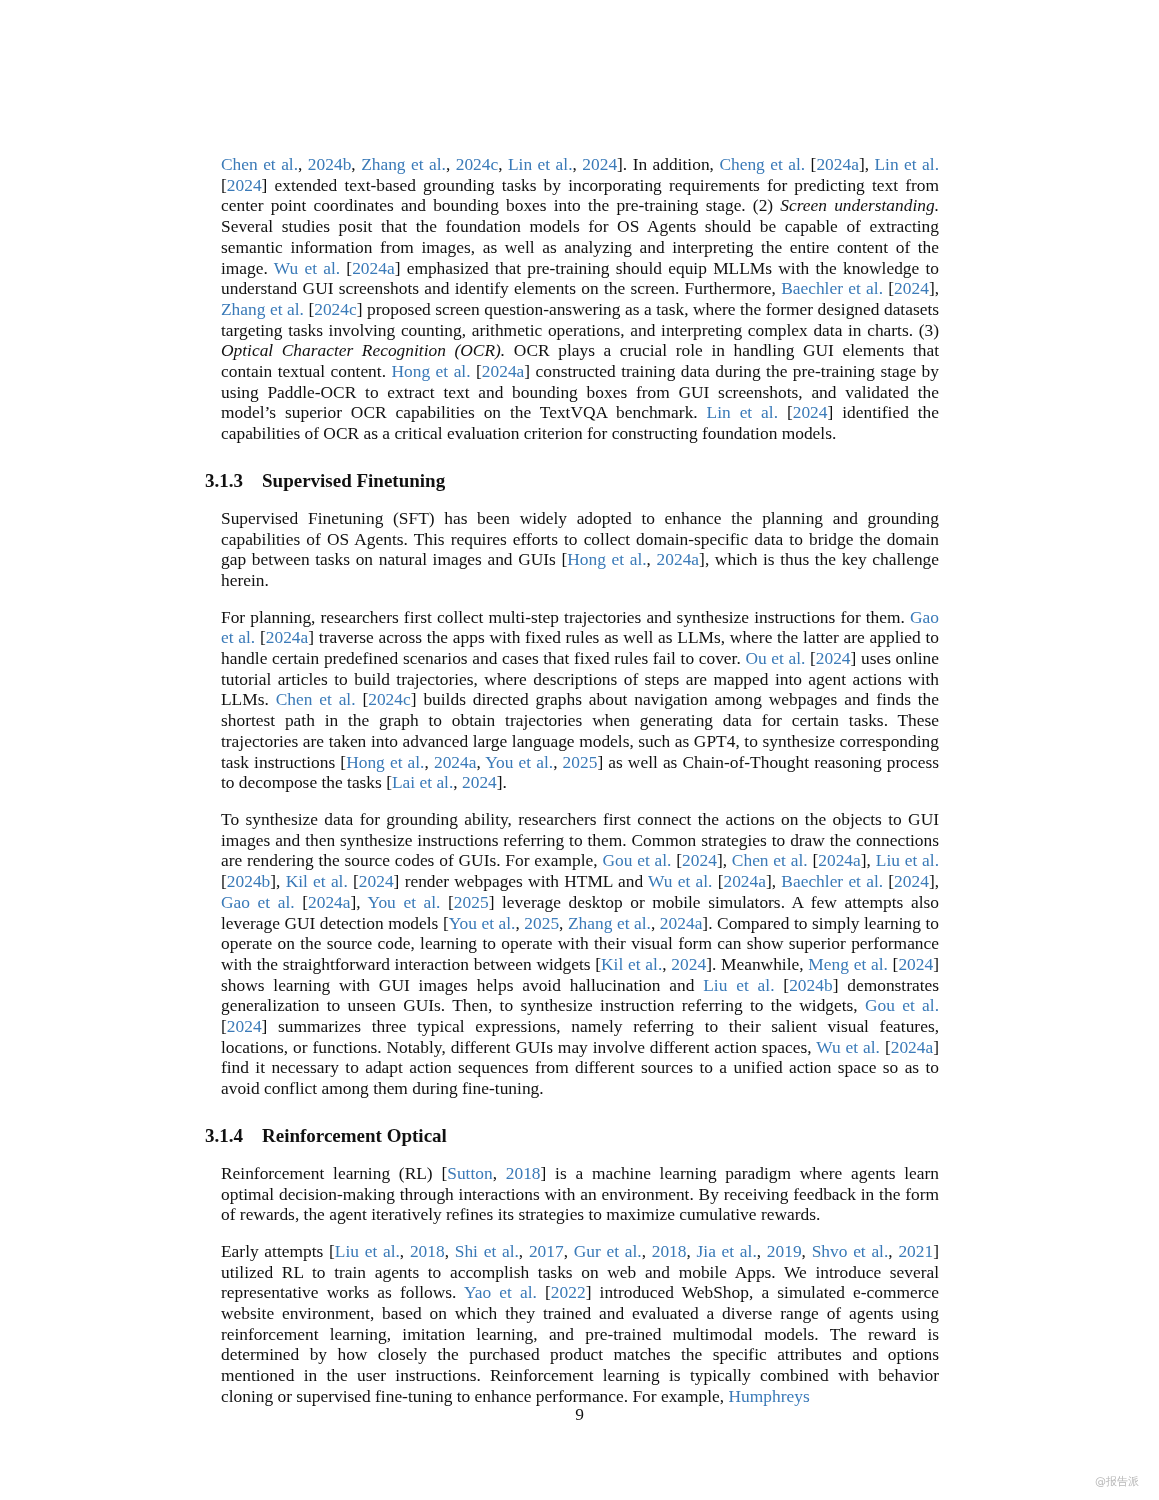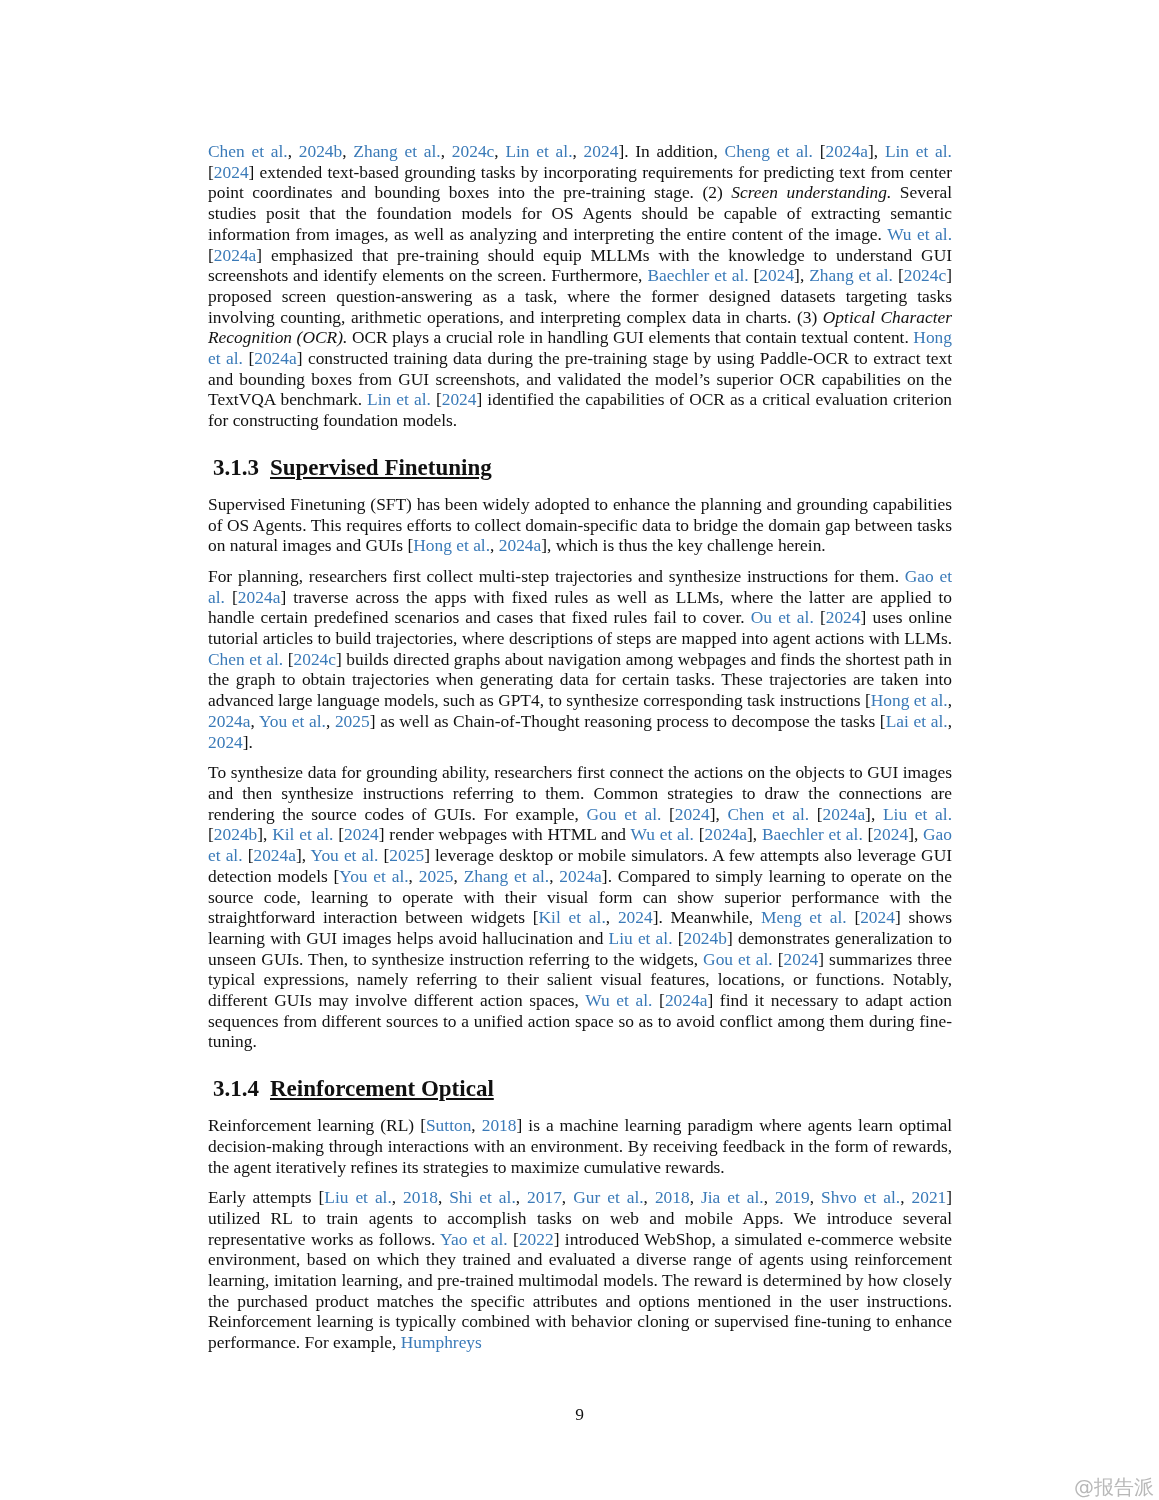--- a/index.html
+++ b/index.html
@@ -2,36 +2,36 @@
 <html><head>
 <meta charset="utf-8">
 <style>
   html, body { margin: 0; padding: 0; background: #ffffff; }
   body { width: 1159px; height: 1500px; position: relative; overflow: hidden; }
   .page {
     position: absolute; left: 205px; top: 138px; width: 750px;
     font-family: "Liberation Serif", "DejaVu Serif", serif;
     font-size: 17.4px; line-height: 20.7px; color: #111111;
   }
-  p { margin: 3px; text-align: justify; hyphens: manual; }
+  p { margin: 16px; text-align: justify; hyphens: manual; }
   p + p { margin-top: 10px; }
   .cite { color: #3a7ab8; text-decoration: none; }
   em { font-style: italic; }
   h3 {
     font-family: "Liberation Serif", "DejaVu Serif", serif;
-    font-weight: bold; font-size: 23px; margin: 26px 0 15px 8px; line-height: 22px; text-decoration: underline;
+    font-weight: bold; font-size: 19px; margin: 26px 0 15px 0; line-height: 22px;
   }
   h3 .num { display: inline-block; width: 57px; }
   .page-number {
     position: absolute; left: 0; width: 1159px; top: 1404px; text-align: center;
     font-family: "Liberation Serif", "DejaVu Serif", serif; font-size: 17.4px; color: #111;
   }
   .watermark {
-    position: absolute; right: 5px; top: 1474px;
-    font-family: "DejaVu Sans", sans-serif; font-size: 20px; color: #b8b8b8;
+    position: absolute; right: 20px; top: 1474px;
+    font-family: "DejaVu Sans", sans-serif; font-size: 11px; color: #b8b8b8;
   }
 </style>
 </head>
 <body>
 
 <div class="page">
   <p><a class="cite" style="color: rgb(58, 122, 184);">Chen et al.</a><span>, </span><a class="cite" style="color: rgb(58, 122, 184);">2024b</a><span>, </span><a class="cite" style="color: rgb(58, 122, 184);">Zhang et al.</a><span>, </span><a class="cite" style="color: rgb(58, 122, 184);">2024c</a><span>, </span><a class="cite" style="color: rgb(58, 122, 184);">Lin et al.</a><span>, </span><a class="cite" style="color: rgb(58, 122, 184);">2024</a><span>]. In addition, </span><a class="cite" style="color: rgb(58, 122, 184);">Cheng et al.</a><span> [</span><a class="cite" style="color: rgb(58, 122, 184);">2024a</a><span>], </span><a class="cite" style="color: rgb(58, 122, 184);">Lin et al.</a><span> [</span><a class="cite" style="color: rgb(58, 122, 184);">2024</a><span>] extended text-based grounding tasks by incorporating requirements for predicting text from center point coordinates and bounding boxes into the pre-training stage. (2) </span><em>Screen understanding.</em><span> Several studies posit that the foundation models for OS Agents should be capable of extracting semantic information from images, as well as analyzing and interpreting the entire content of the image. </span><a class="cite" style="color: rgb(58, 122, 184);">Wu et al.</a><span> [</span><a class="cite" style="color: rgb(58, 122, 184);">2024a</a><span>] emphasized that pre-training should equip MLLMs with the knowledge to understand GUI screenshots and identify elements on the screen. Furthermore, </span><a class="cite" style="color: rgb(58, 122, 184);">Baechler et al.</a><span> [</span><a class="cite" style="color: rgb(58, 122, 184);">2024</a><span>], </span><a class="cite" style="color: rgb(58, 122, 184);">Zhang et al.</a><span> [</span><a class="cite" style="color: rgb(58, 122, 184);">2024c</a><span>] proposed screen question-answering as a task, where the former designed datasets targeting tasks involving counting, arithmetic operations, and interpreting complex data in charts. (3) </span><em>Optical Character Recognition (OCR).</em><span> OCR plays a crucial role in handling GUI elements that contain textual content. </span><a class="cite" style="color: rgb(58, 122, 184);">Hong et al.</a><span> [</span><a class="cite" style="color: rgb(58, 122, 184);">2024a</a><span>] constructed training data during the pre-training stage by using Paddle-OCR to extract text and bounding boxes from GUI screenshots, and validated the model’s superior OCR capabilities on the TextVQA benchmark. </span><a class="cite" style="color: rgb(58, 122, 184);">Lin et al.</a><span> [</span><a class="cite" style="color: rgb(58, 122, 184);">2024</a><span>] identified the capabilities of OCR as a critical evaluation criterion for constructing foundation models.</span></p>
 
   <h3>
     <span class="num">3.1.3</span><span>Supervised Finetuning</span>

